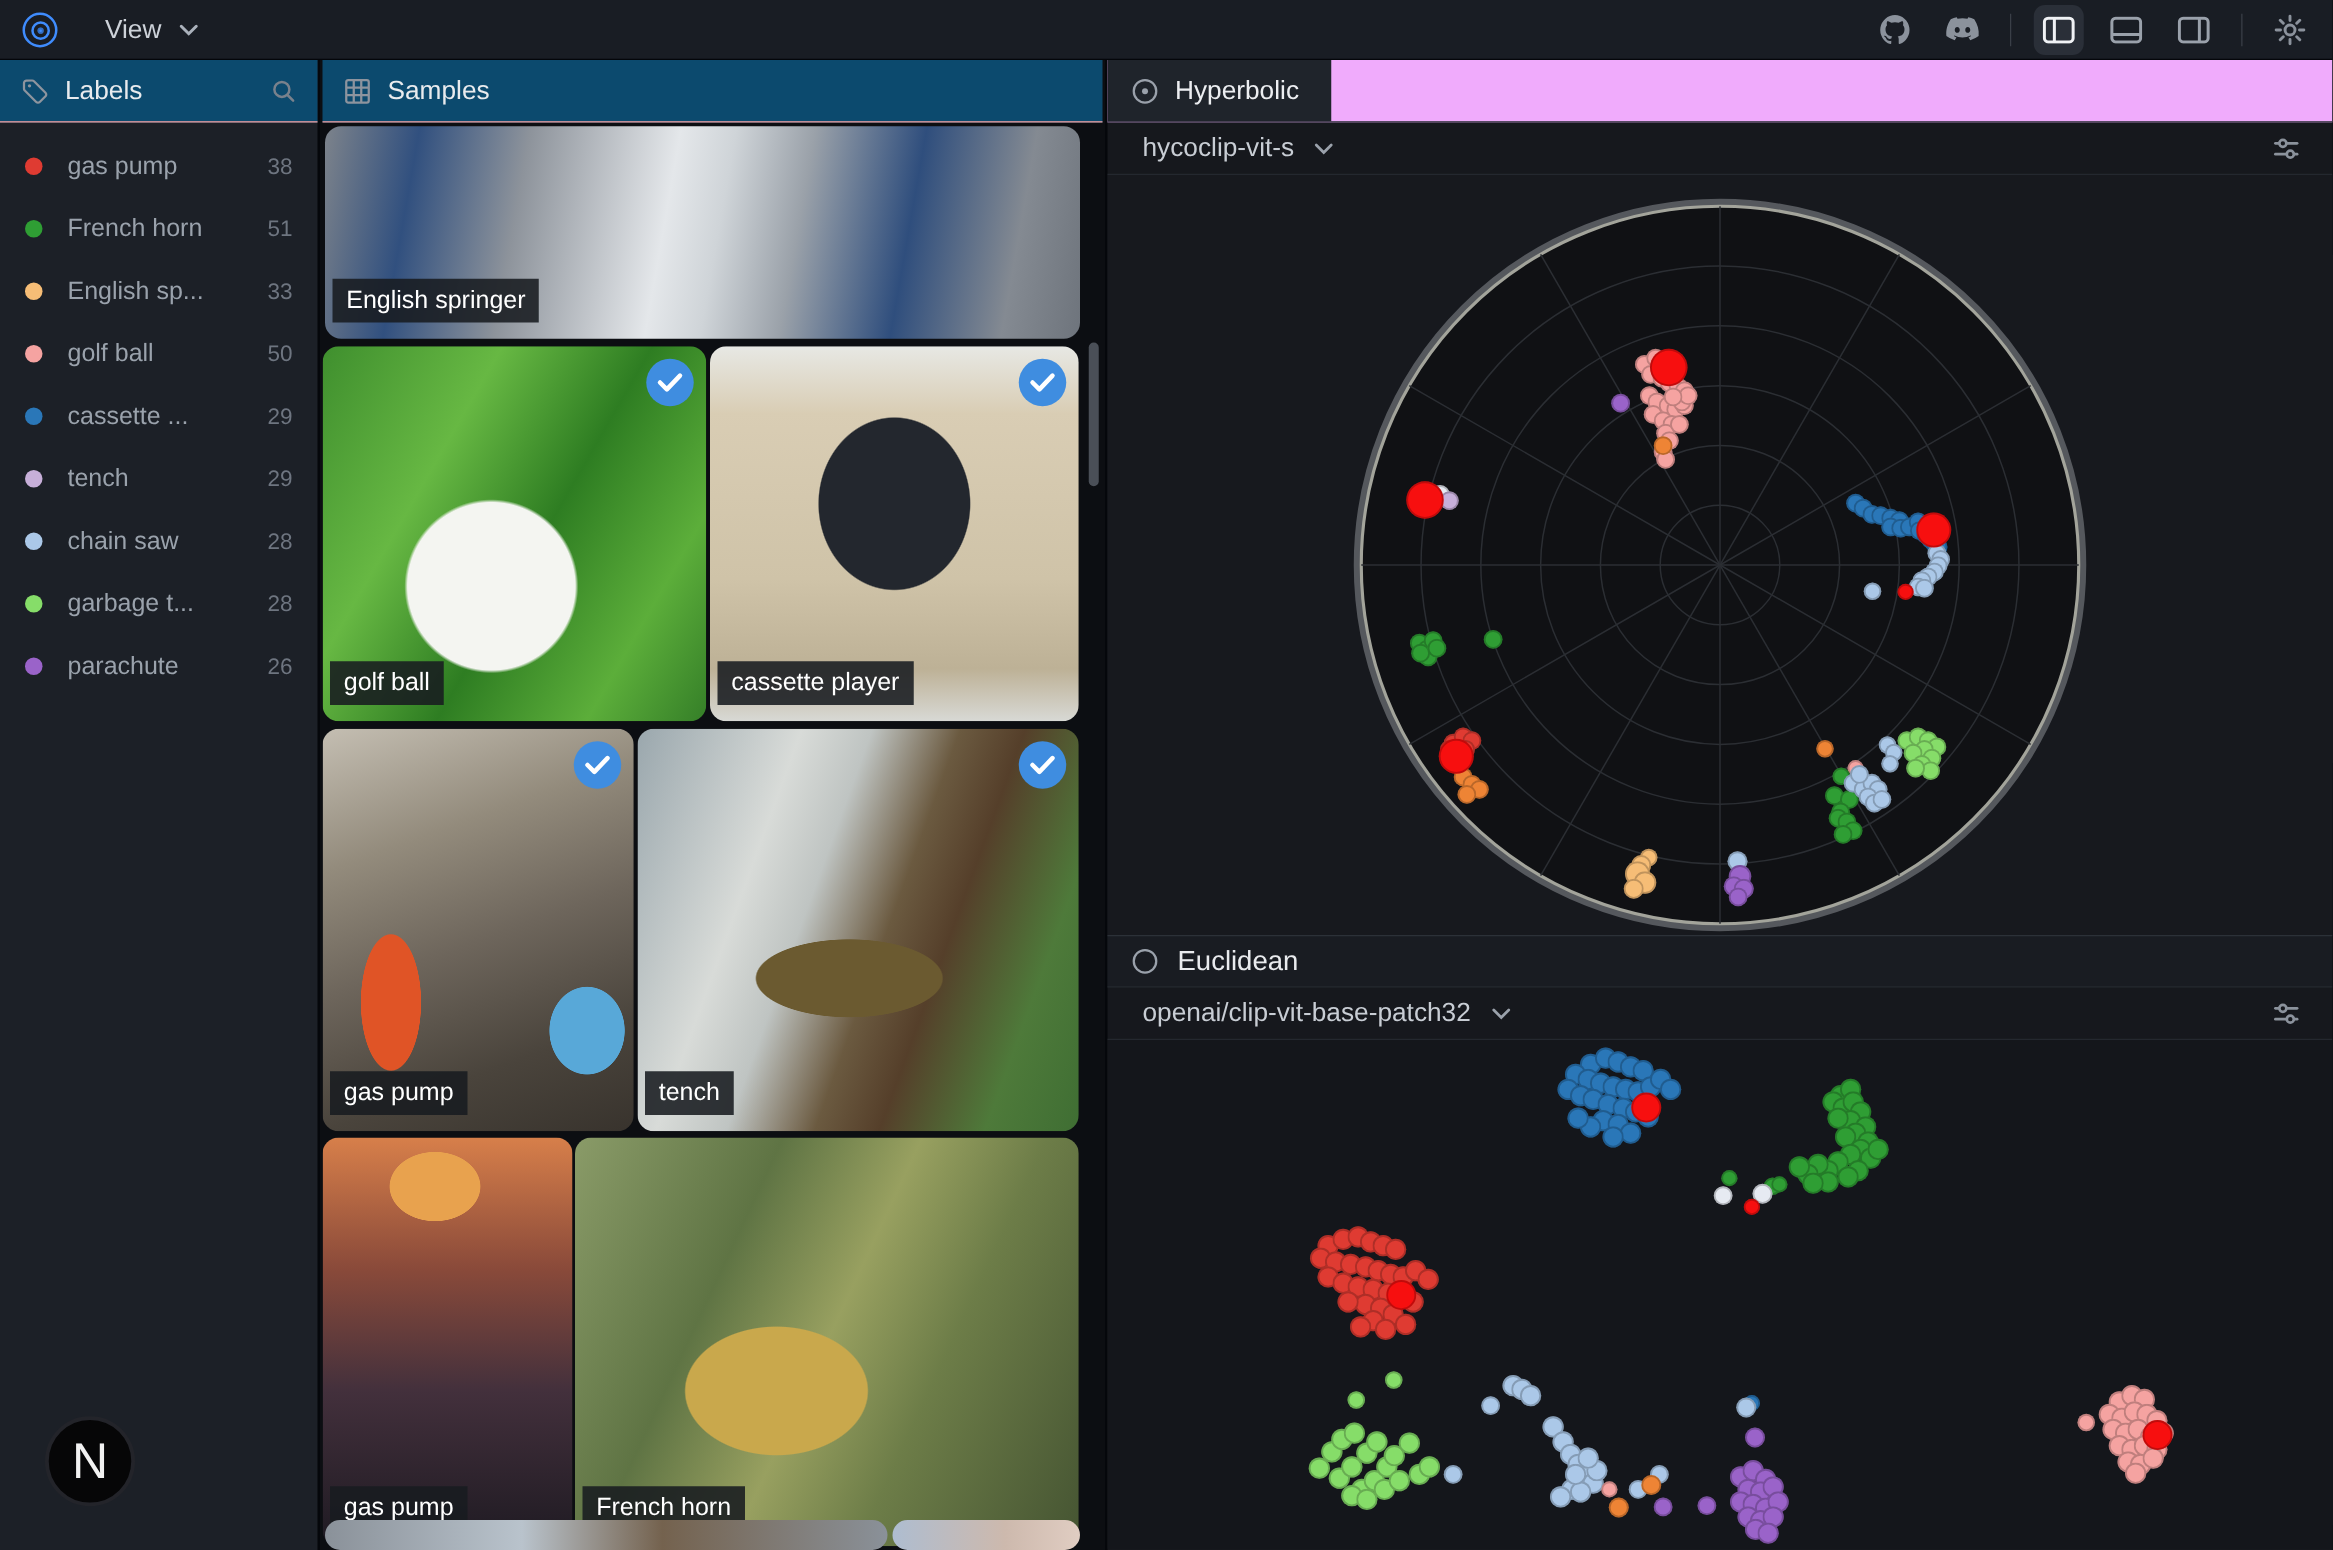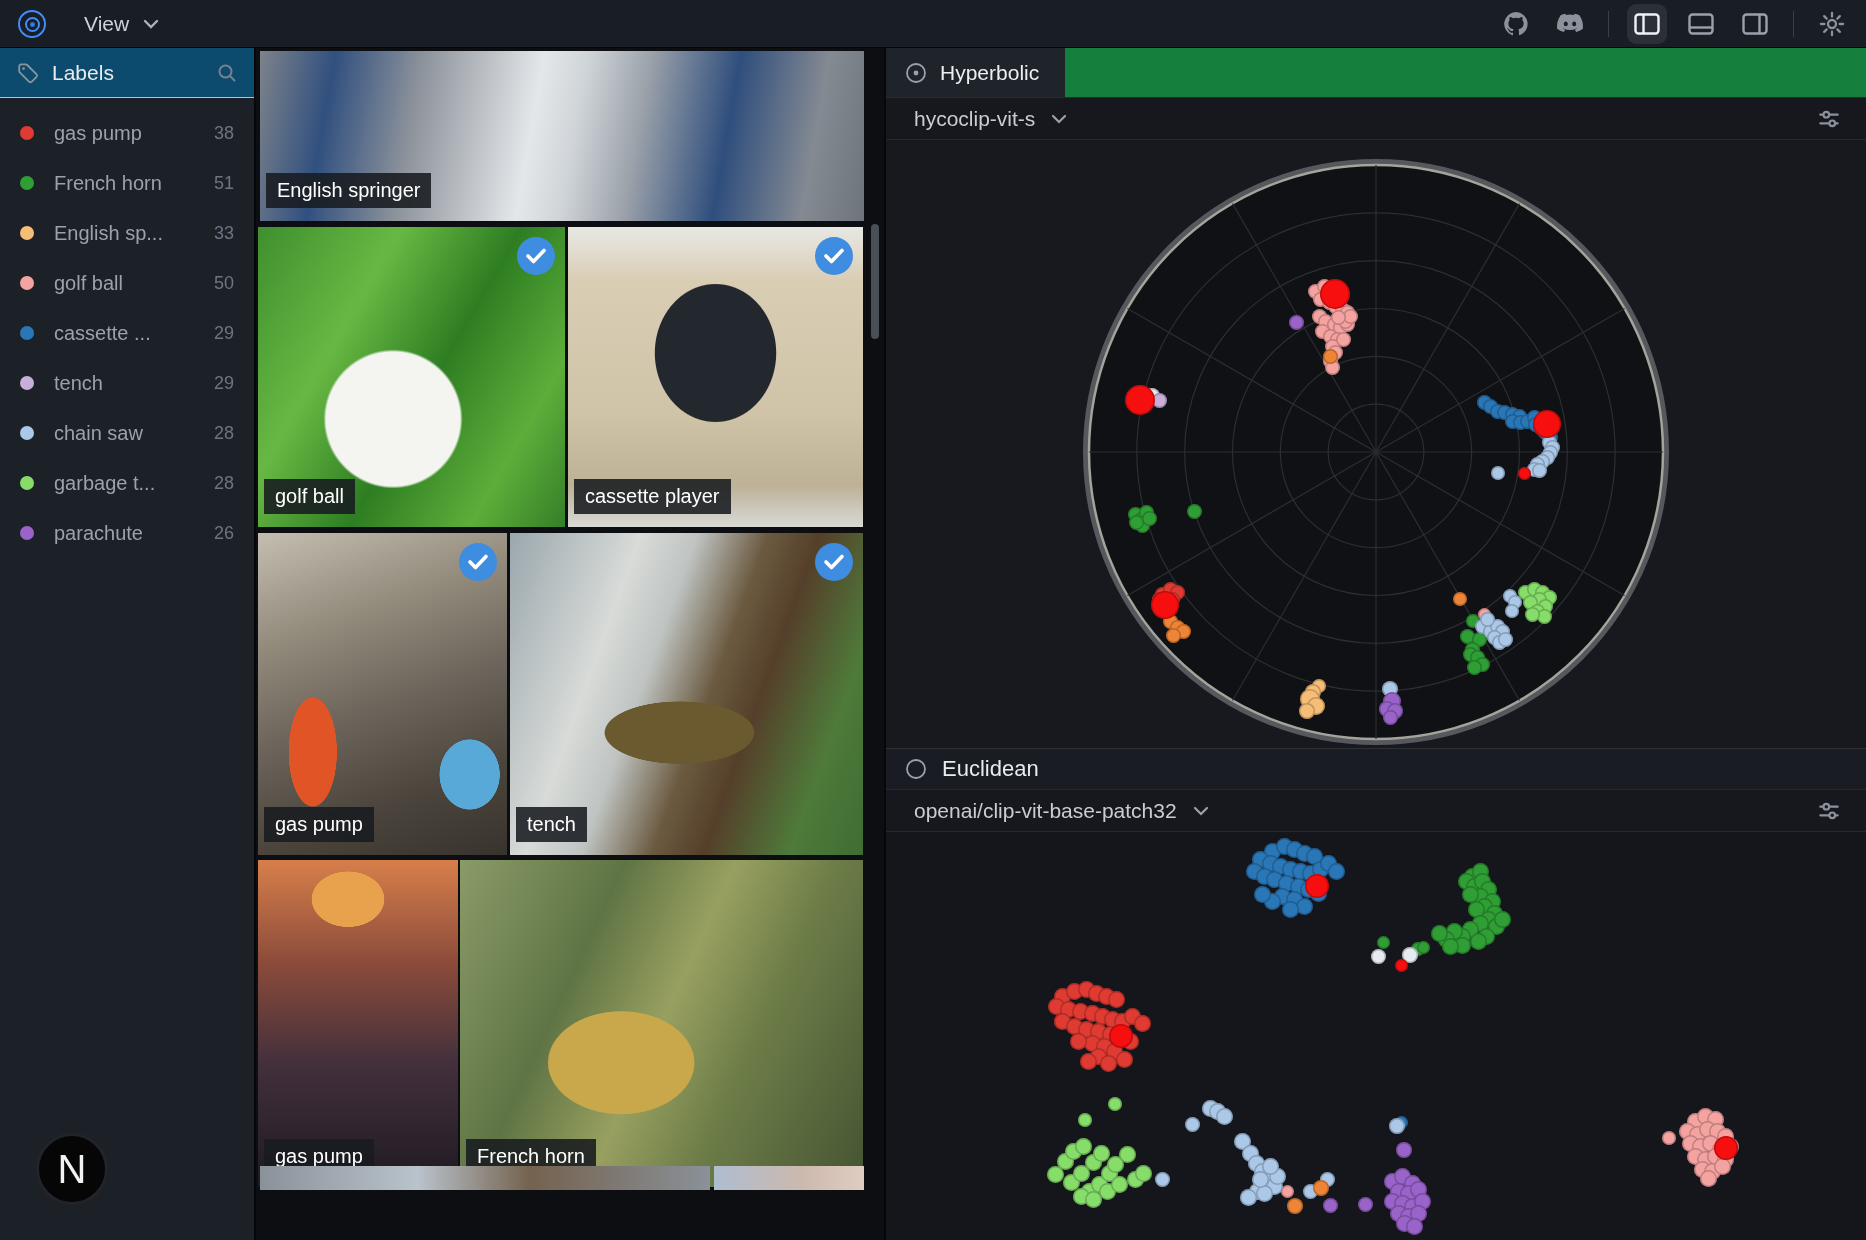--- a/index.html
+++ b/index.html
@@ -37,21 +37,21 @@
 
   
   .lrows { padding-top:10px; }
   .lrow { height:50px; display:flex; align-items:center; padding:0 20px; cursor:pointer; }
   .lrow .cdot { width:14px; height:14px; border-radius:50%; margin-right:20px; flex:none; }
   .lrow .lname { color:#9aa2ac; font-size:20px; flex:1; white-space:nowrap; overflow:hidden; }
   .lrow .lcount { color:#6e7580; font-size:18px; }
 
   
   .sgrid { position:relative; width:624px; height:1142px; overflow:hidden; }
-  .tile { position:absolute; overflow:hidden; }
+  .tile { position:absolute; overflow:hidden;border-radius:13px; }
   .chip { position:absolute; left:6px; bottom:13px; background:rgba(24,27,32,0.88); color:#fff;
           font-size:20px; padding:6px 11px; white-space:nowrap; }
   .check { display:none; position:absolute; top:10px; right:10px; width:38px; height:38px; border-radius:50%;
            background:#3f8de0; align-items:center; justify-content:center; }
   .t1 { left:2px; top:3px;   width:604px; height:170px;
         background:linear-gradient(100deg,#7d838b 0%,#31507f 12%,#8d939b 26%,#e4e7ea 45%,#cfd4d8 52%,#9aa1a9 62%,#2f4e7d 76%,#848a92 90%,#6e747c 100%); }
   .t2 { left:0; top:179px;  width:307px; height:300px;
         background:radial-gradient(circle at 44% 64%, #f4f5f1 0 26%, rgba(0,0,0,0) 27%),
                    linear-gradient(120deg,#3f8f2e 0%,#67b843 30%,#2e7d22 55%,#5cae3a 80%,#357f28 100%); }
   .t3 { left:310px; top:179px; width:295px; height:300px;
@@ -70,21 +70,21 @@
   .t7 { left:202px; top:812px; width:403px; height:327px;
         background:radial-gradient(ellipse 30% 26% at 40% 62%, #c9a84c 0 60%, rgba(0,0,0,0) 61%),
                    linear-gradient(115deg,#8a9b68 0%,#5f7444 30%,#98a060 50%,#6d7d48 68%,#455432 100%); }
   .t8a { left:2px; top:1118px; width:450px; height:24px;
          background:linear-gradient(90deg,#8a9199 0%,#b9c3cc 35%,#74624e 60%,#8a9199 100%); }
   .t8b { left:456px; top:1118px; width:150px; height:24px;
          background:linear-gradient(90deg,#aebDD0 0%,#cdb9ad 60%,#e0cdc2 100%); }
   .sscroll { position:absolute; right:3px; top:176px; width:8px; height:115px; background:#4a4f57; border-radius:4px; }
 
   
-  .tabsrow { height:50px; background:#15803d; border-bottom:1px solid #262b32; display:flex; align-items:stretch; }
+  .tabsrow { height:50px; background:#f0abfc; border-bottom:1px solid #262b32; display:flex; align-items:stretch; }
   .tab { display:flex; align-items:center; gap:12px; padding:0 26px 0 18px; background:#1f242b; cursor:pointer; }
   .tab .ttl { color:#eceef1; font-size:21px; }
   .modelrow { height:42px; display:flex; align-items:center; padding:0 24px 0 28px; border-bottom:1px solid #24282f; }
   .modelrow .mname { color:#c8cdd4; font-size:21px; }
   .modelrow .chev { margin-left:16px; }
   .modelrow .spacer { flex:1; }
   .plot { position:relative; overflow:hidden; }
   .hyplot { width:982px; height:608px; background:#17191e; }
   .euplot { width:982px; height:407px; background:#14161b; }
   .secthead { height:42px; background:#191c22; border-top:1px solid #2c3138; border-bottom:1px solid #24282f;
@@ -215,20 +215,32 @@
         </div>
         <div class="lrow">
           <span class="cdot" style="background: rgb(154, 99, 201);"></span>
           <span class="lname">parachute</span>
           <span class="lcount">26</span>
         </div>
       </div>
   </div>
 
   <div class="samples">
+    <div class="phead">
+      <svg width="24" height="24" viewBox="0 0 24 24">
+        <g stroke="#8d949e" stroke-width="1.8" fill="none">
+          <rect x="3" y="3" width="18" height="18" rx="1.5"></rect>
+          <line x1="9" y1="3" x2="9" y2="21"></line>
+            <line x1="15" y1="3" x2="15" y2="21"></line>
+          <line x1="3" y1="9" x2="21" y2="9"></line>
+            <line x1="3" y1="15" x2="21" y2="15"></line>
+        </g>
+      </svg>
+      <span class="ttl">Samples</span>
+    </div>
     <div class="sgrid">
       <div class="tile t1">
         <div class="chip">English springer</div>
 
       </div>
       <div class="tile t2">
         <div class="chip">golf ball</div>
         <div class="check" style="display: flex;">
             <svg width="22" height="18" viewBox="0 0 22 18">
               <polyline points="3,9 8.5,14.5 19,3.5" fill="none" stroke="#fff" stroke-width="3.6" stroke-linecap="round" stroke-linejoin="round"></polyline>

